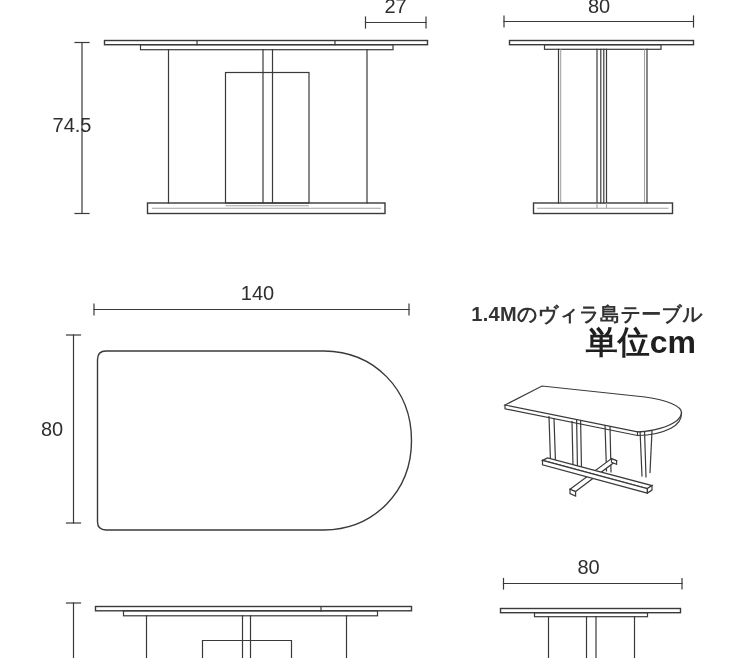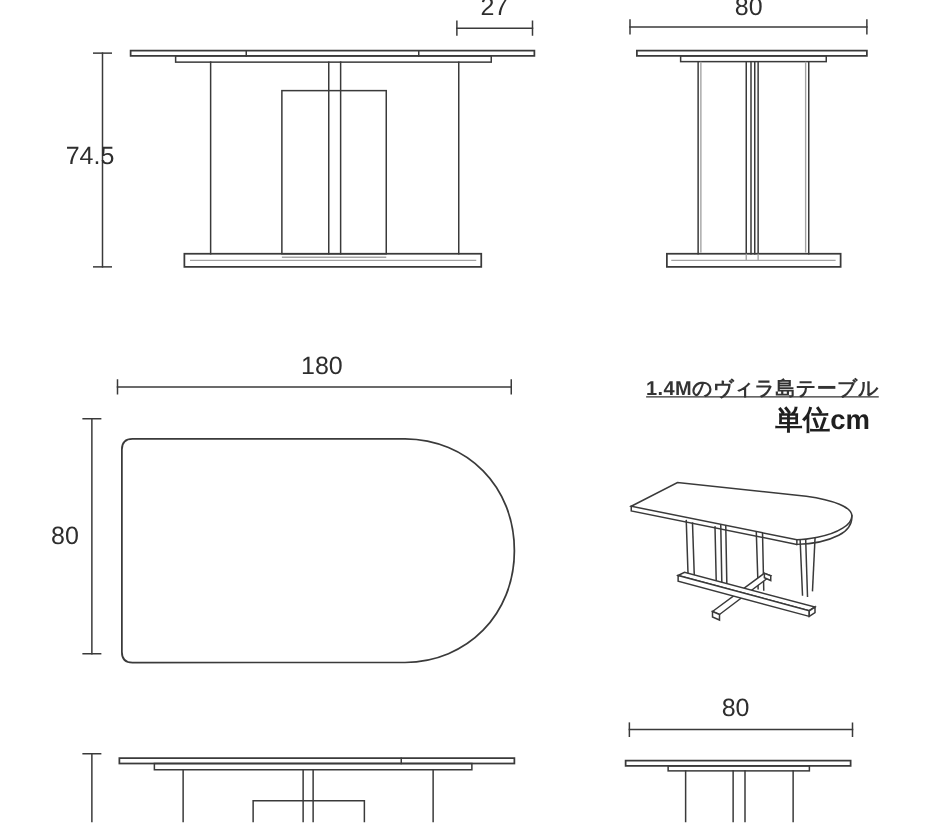--- a/index.html
+++ b/index.html
@@ -11,25 +11,25 @@
   .stage svg { position:absolute; left:0; top:0; }
   .ln  { stroke:var(--line,#3a3a3a); fill:none; stroke-width:1.2; stroke-linecap:square; }
   .fw  { stroke-width:1.4; }
   .hd  { stroke:var(--hidden,#a3a3a3); fill:none; stroke-width:1.1; }
   .wf  { fill:var(--bg,#fff); }
   .dim-label {
     position:absolute; font-size:20px; line-height:1.15;
     color:var(--text,#2e2e2e); text-align:center; white-space:nowrap;
   }
   .product-title {
-    position:absolute; right:47px; top:301px; font-size:16px; font-weight:600;
-    letter-spacing:.3px; color:var(--title,#333); white-space:nowrap; text-decoration:underline;
+    position:absolute; right:47px; top:301px; font-size:20px; font-weight:600;
+    letter-spacing:.3px; color:var(--title,#333); white-space:nowrap; 
   }
   .units-label {
-    position:absolute; right:54px; top:321px; font-size:22px; font-weight:600;
+    position:absolute; right:54px; top:321px; font-size:32px; font-weight:600;
     color:var(--units,#1f1f1f); white-space:nowrap; text-align:right;
   }
 </style>
 </head>
 <body>
 
 <div class="stage">
 
   <svg width="750" height="658" viewBox="0 0 750 658">
 
@@ -176,21 +176,21 @@
       </g>
     </g>
   </svg>
 
   <div class="dim-label" style="left:360px; top:-5px; width:71px">27</div>
 
   <div class="dim-label" style="left:563px; top:-5px; width:72px">80</div>
 
   <div class="dim-label" style="left:36px; top:114px; width:72px">74.5</div>
 
-  <div class="dim-label" style="left:222px; top:282px; width:71px">180</div>
+  <div class="dim-label" style="left:222px; top:282px; width:71px">140</div>
 
   <div class="dim-label" style="left:16px; top:418px; width:72px">80</div>
 
   <div class="dim-label" style="left:553px; top:556px; width:71px">80</div>
 
   <div class="product-title">1.4Mのヴィラ島テーブル</div>
 
   <div class="units-label">単位cm</div>
 
 </div>

